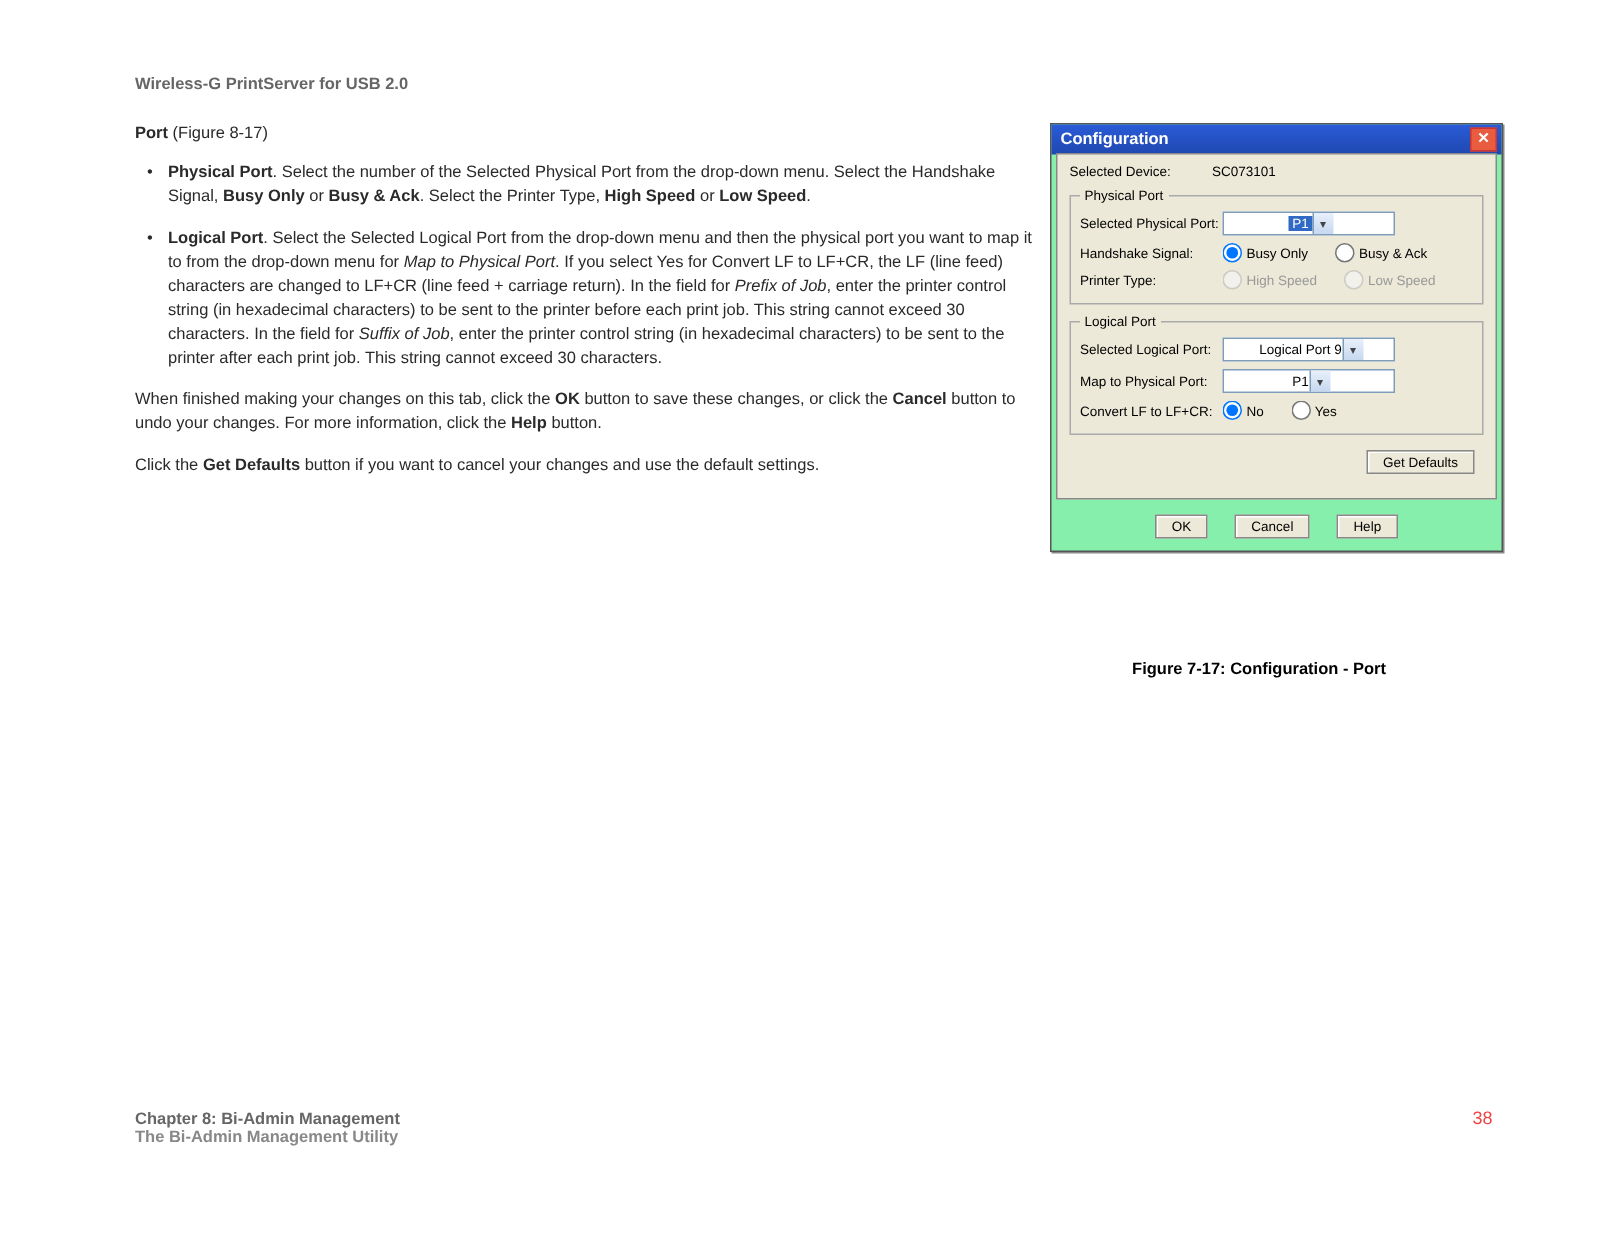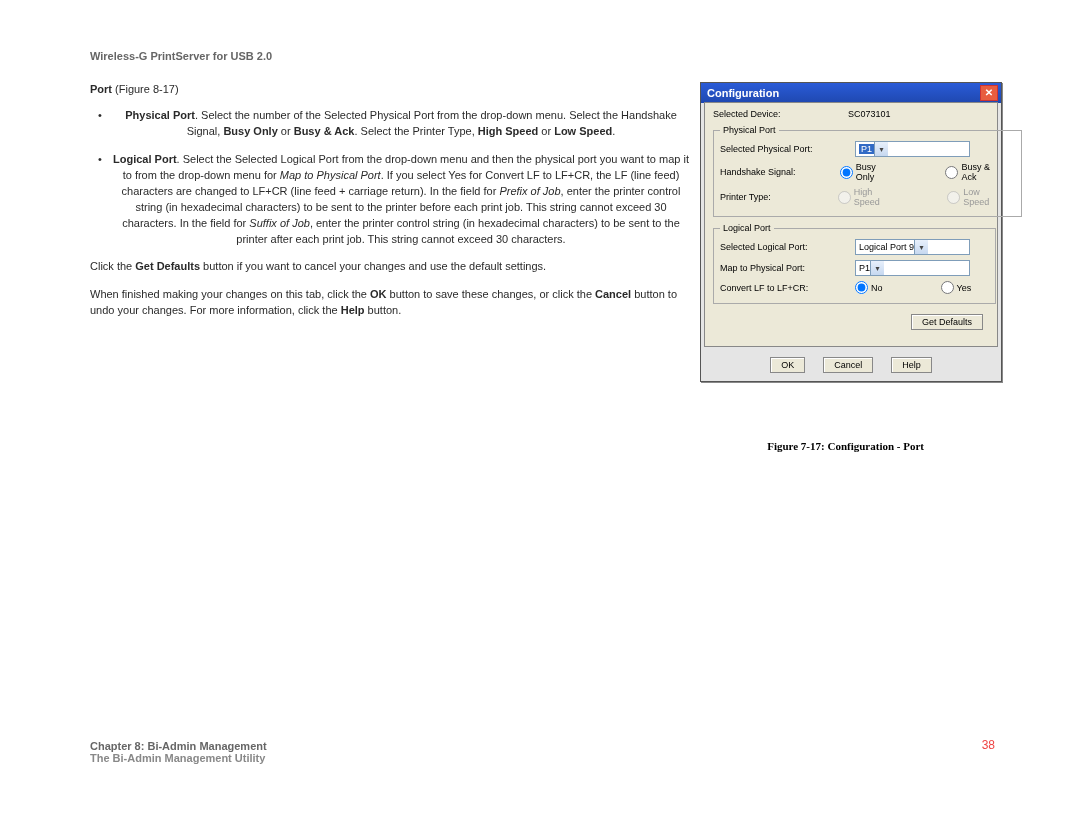--- a/index.html
+++ b/index.html
@@ -24,21 +24,21 @@
     position: absolute;
     top: 82px;
     left: 90px;
     width: 600px;
     font-size: 11px;
     line-height: 1.45;
     color: #2a2a2a;
   }
   .section-heading { margin-bottom: 10px; }
   .section-heading b { font-weight: bold; }
-  ul.bullets { list-style: none; padding: 0; margin: 0; text-align: center; }
+  ul.bullets { list-style: none; padding: 0; margin: 0; }
   ul.bullets li { position: relative; padding-left: 22px; margin-bottom: 12px; }
   ul.bullets li:before { content: "•"; position: absolute; left: 8px; top: 0; }
   .italic { font-style: italic; margin-top: 28px; }
   .para { margin-top: 12px; }
   .footer-left {
     position: absolute;
     left: 90px;
     bottom: 70px;
     font-size: 11px;
     color: #666;
@@ -52,21 +52,21 @@
     font-size: 12px;
     color: #ef4444;
   }
 
   
   .dialog {
     position: absolute;
     top: 82px;
     right: 78px;
     width: 300px;
-    background: #e5e5e5;
+    background: #86efac;
     border: 1px solid #555;
     box-shadow: 1px 1px 0 #888;
     font-size: 10px;
   }
   .titlebar {
     background: linear-gradient(#2a5bd7, #1f48b0);
     color: #fff;
     height: 20px;
     display: flex;
     align-items: center;
@@ -97,37 +97,37 @@
   }
   .tab.active { background: #ece9d8; position: relative; border-bottom: 1px solid #ece9d8; }
   .tab-body {
     border: 1px solid #888;
     margin: 0 3px 3px 3px;
     padding: 6px 8px 10px 8px;
     position: relative;
     top: -1px;
     background: #ece9d8;
   }
-  .row { display: flex; align-items: center; margin-bottom: 5px; font-size: 9px; gap: 40px; }
+  .row { display: flex; align-items: center; margin-bottom: 5px; font-size: 9px; }
   .label { width: 95px; }
   fieldset {
     border: 1px solid #aaa;
     margin: 6px 0;
     padding: 6px 6px 4px 6px;
     font-size: 9px;
   }
   legend { padding: 0 3px; font-size: 9px; }
   .dropdown, .textbox {
     border: 1px solid #7f9db9;
     background: #fff;
     height: 14px;
     width: 110px;
     display: inline-flex;
     align-items: center;
-    justify-content: flex-start;
+    justify-content: center;
     padding: 0 0 0 3px;
     font-size: 9px;
   }
   .dropdown.selected-blue span.val { background: #316ac5; color: #fff; padding: 0 2px; }
   .dd-arrow {
     width: 13px; height: 14px;
     background: linear-gradient(#e8f0fb,#c6d8f0);
     border-left: 1px solid #7f9db9;
     display:flex; align-items:center; justify-content:center;
     font-size: 8px; color:#444;
@@ -148,45 +148,44 @@
     gap: 18px;
     padding: 6px 0 8px 0;
   }
   .get-defaults-row { display:flex; justify-content:flex-end; padding:4px 6px 6px 0; }
   .figure-caption {
     position: absolute;
     top: 440px;
     right: 156px;
     font-size: 11px;
     font-weight: bold;
-    font-family: Liberation Serif, serif;
   }
 </style>
 </head>
 <body>
 
 <div class="header">Wireless-G PrintServer for USB 2.0</div>
 
 <div class="content-left">
   <div class="section-heading">
     <b>Port</b><span> (Figure 8-17)</span>
   </div>
   <ul class="bullets">
     <li>
       <b>Physical Port</b><span>. Select the number of the Selected Physical Port from the drop-down menu. Select the Handshake Signal, </span><b>Busy Only</b><span> or </span><b>Busy &amp; Ack</b><span>. Select the Printer Type, </span><b>High Speed</b><span> or </span><b>Low Speed</b><span>.</span>
     </li>
     <li>
       <b>Logical Port</b><span>. Select the Selected Logical Port from the drop-down menu and then the physical port you want to map it to from the drop-down menu for </span><span class="italic">Map to Physical Port</span><span>. If you select Yes for Convert LF to LF+CR, the LF (line feed) characters are changed to LF+CR (line feed + carriage return). In the field for </span><span class="italic">Prefix of Job</span><span>, enter the printer control string (in hexadecimal characters) to be sent to the printer before each print job. This string cannot exceed 30 characters. In the field for </span><span class="italic">Suffix of Job</span><span>, enter the printer control string (in hexadecimal characters) to be sent to the printer after each print job. This string cannot exceed 30 characters.</span>
     </li>
   </ul>
   <div class="para">
+    <span>When finished making your changes on this tab, click the </span><b>OK</b><span> button to save these changes, or click the </span><b>Cancel</b><span> button to undo your changes. For more information, click the </span><b>Help</b><span> button.</span>
+  </div>
+  <div class="para">
     <span>Click the </span><b>Get Defaults</b><span> button if you want to cancel your changes and use the default settings.</span>
-  </div>
-  <div class="para">
-    <span>When finished making your changes on this tab, click the </span><b>OK</b><span> button to save these changes, or click the </span><b>Cancel</b><span> button to undo your changes. For more information, click the </span><b>Help</b><span> button.</span>
   </div>
 </div>
 
 <div class="dialog">
   <div class="titlebar">
     <span>Configuration</span>
     <div class="close-btn">✕</div>
   </div>
   <div class="tab-body">
     <div class="row">

